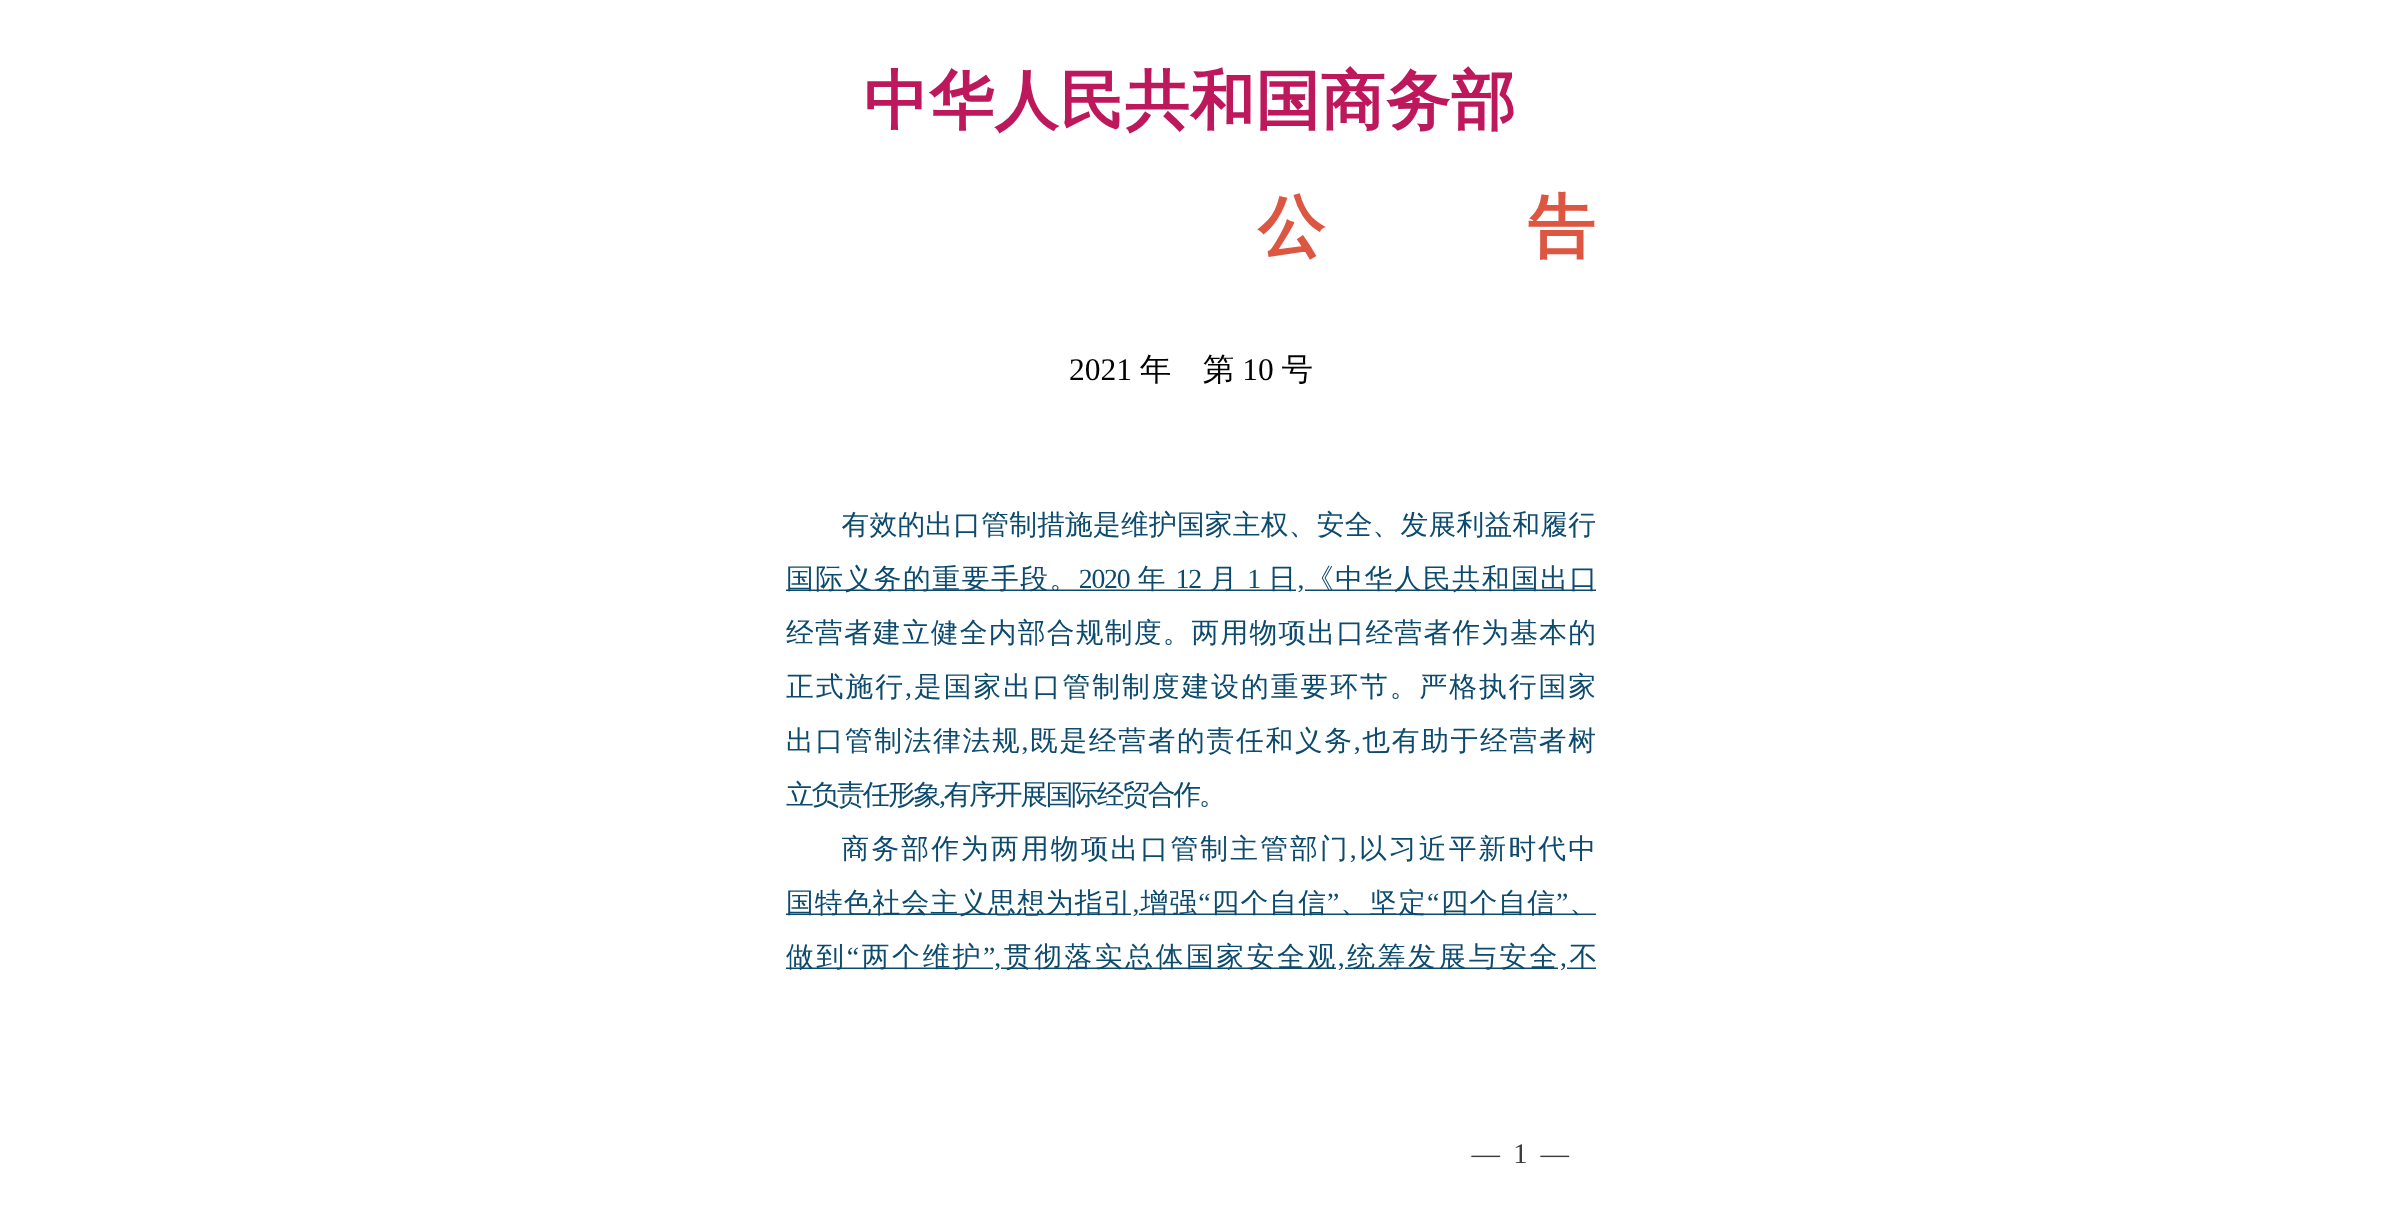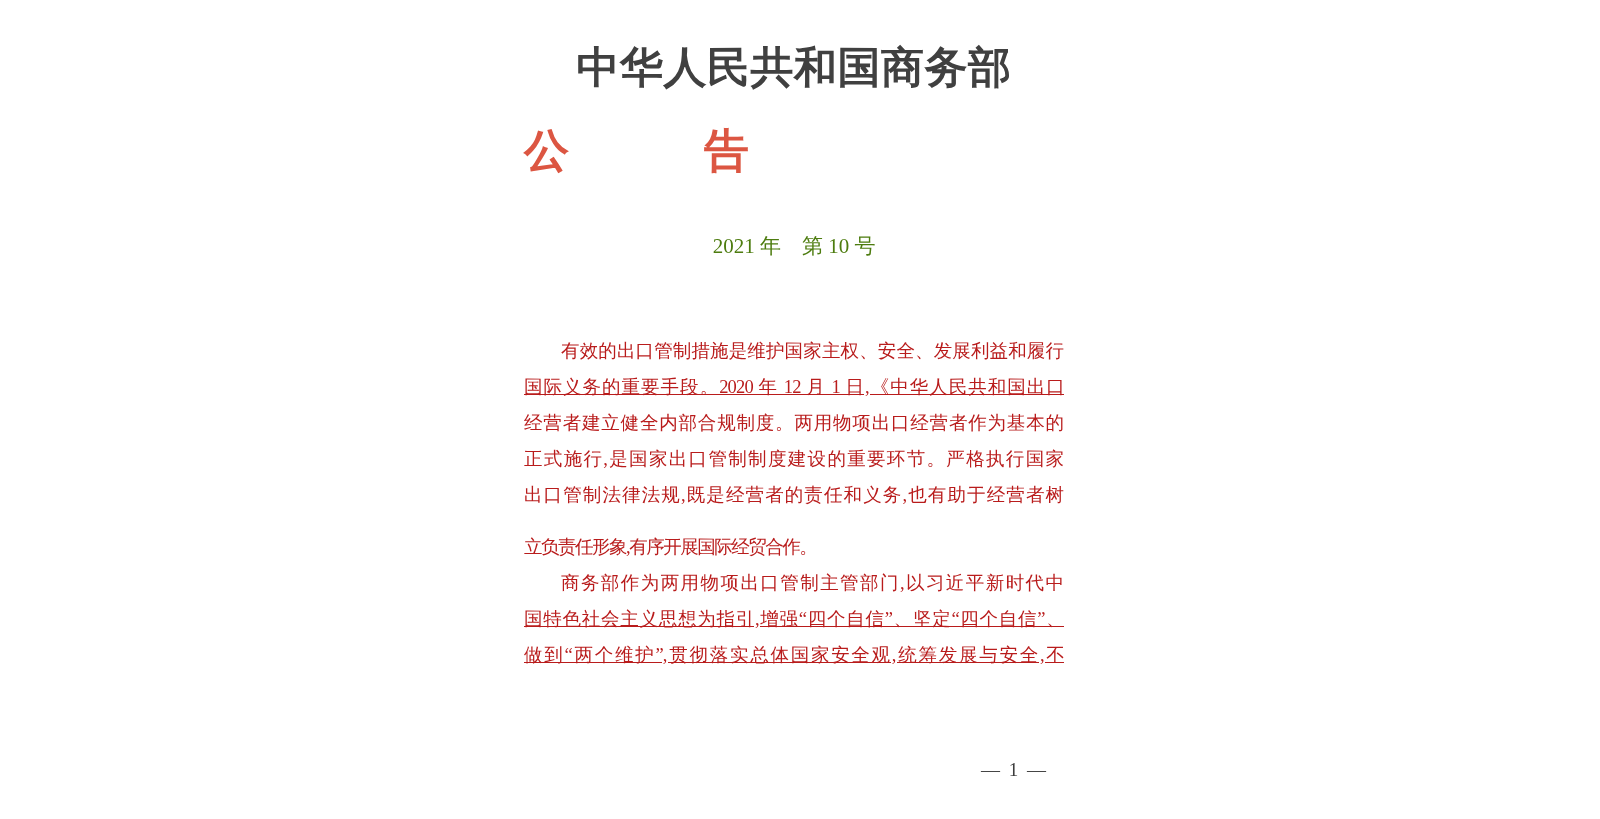--- a/index.html
+++ b/index.html
@@ -25,71 +25,70 @@
   .org-title {
     position: absolute;
     top: 42px;
     left: 0;
     width: 100%;
     margin: 0;
     text-align: center;
     font-size: 43px;
     line-height: 52px;
     font-weight: bold;
-    color: #404040;
+    color: #be185d;
     letter-spacing: 0.5px;
     white-space: nowrap;
   }
   .doc-type {
     position: absolute;
     top: 122px;
     left: 0;
     width: 100%;
-    text-align: left;
+    text-align: right;
     font-size: 45px;
     line-height: 58px;
     font-weight: bold;
     color: #dc5642;
     white-space: nowrap;
   }
   .issue-no {
     position: absolute;
     top: 232px;
     left: 0;
     width: 100%;
     text-align: center;
     font-size: 21px;
     line-height: 28px;
-    color: #4d7c0f;
+    color: #000000;
     white-space: nowrap;
   }
   .body-block {
     position: absolute;
     top: 333px;
     left: 0;
     width: 540px;
-    color: #b91c1c;
+    color: #0c4a6e;
     font-size: 18.5px;
   }
   .bline {
     margin: 0;
     height: 36px;
     line-height: 36px;
     overflow: hidden;
     text-align: justify;
     text-align-last: justify;
     text-justify: inter-character;
     white-space: nowrap;
   }
   .bline.indent { text-indent: 2em; }
   .bline.noj {
     text-align: left;
     text-align-last: left;
     letter-spacing: -1.5px;
-    margin-top: 16px;
   }
   .bline.tight { letter-spacing: -0.8px; text-decoration: underline; }
   .page-footer {
     position: absolute;
     top: 756px;
     right: 16px;
     font-size: 19px;
     line-height: 28px;
     color: #3c3c3c;
     letter-spacing: 2px;

